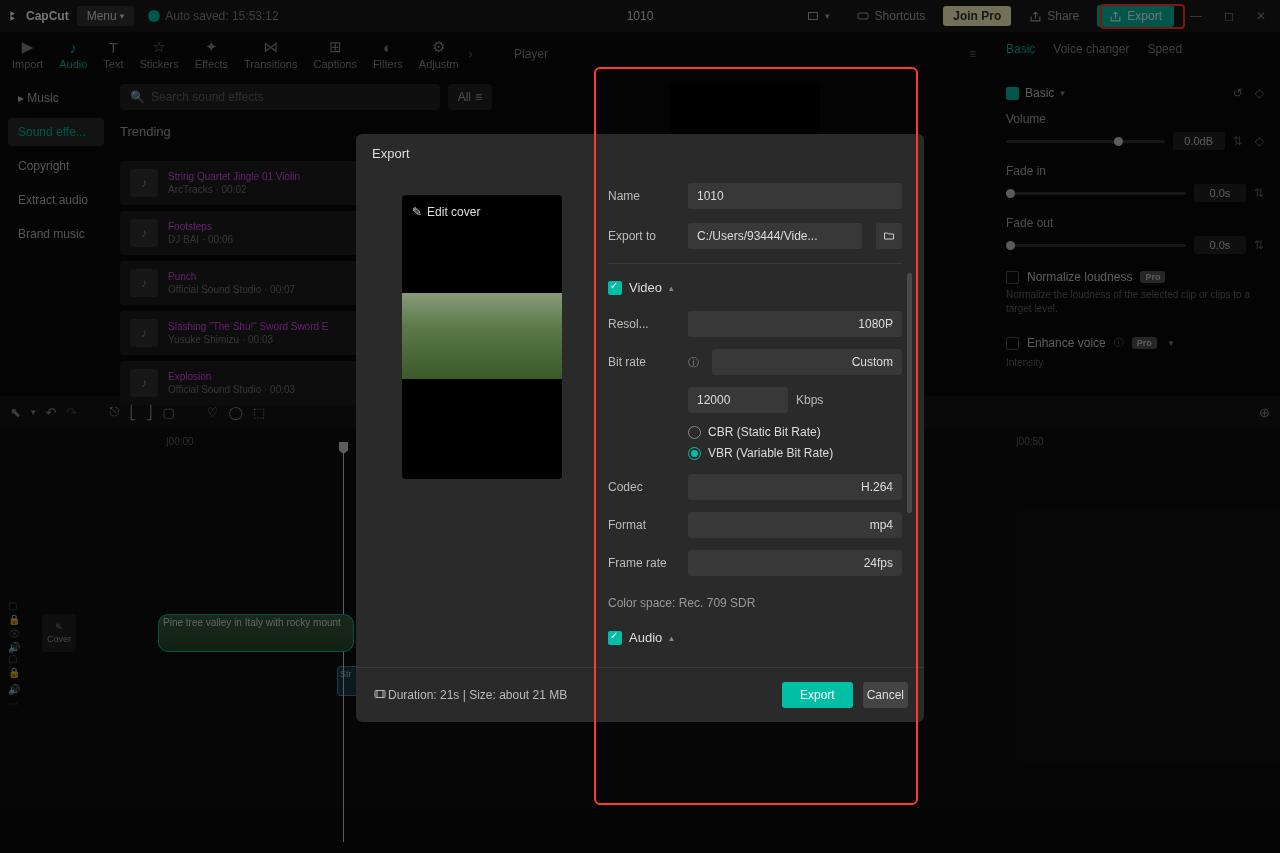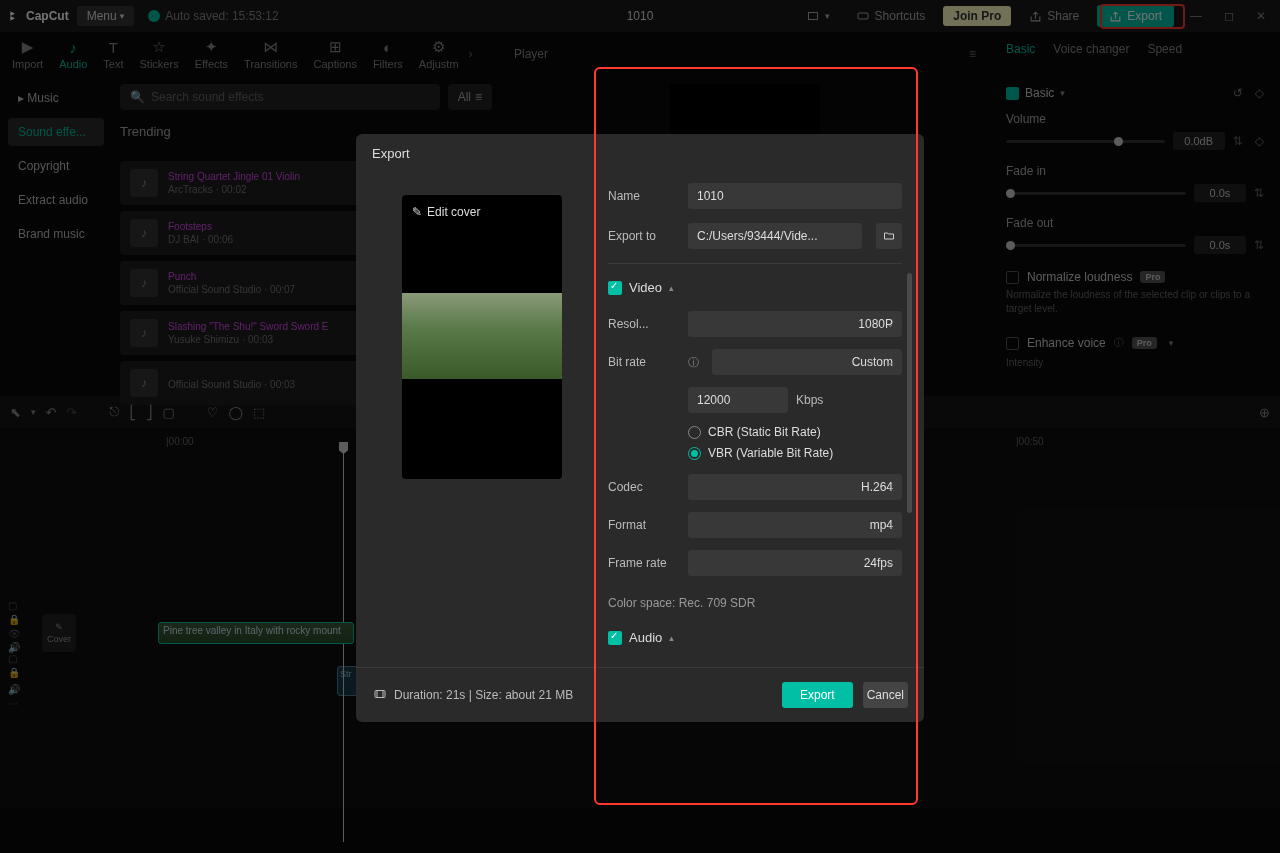--- a/index.html
+++ b/index.html
@@ -66,21 +66,21 @@
 .tlbar .sp{flex:1}
 .tc{font-size:11px;color:#888}
 
 .timeline{flex:1;background:#0f0f0f;padding:8px;height:380px}
 .ruler{height:18px;display:flex;color:#666;font-size:10px;padding-left:158px}
 .ruler span{width:170px}
 .track-area{position:relative;margin-top:8px}
 .track{height:42px;display:flex;align-items:center;gap:6px;margin-bottom:6px}
 .t-head{width:116px;display:flex;align-items:center;gap:6px;color:#666;font-size:11px;padding-left:6px}
 .cover-btn{width:34px;height:38px;background:#222;border-radius:4px;display:flex;flex-direction:column;align-items:center;justify-content:center;color:#999;font-size:9px;gap:2px}
-.clip{height:22px;border-radius:3px;background:linear-gradient(#3a5a3a,#2a4a2a);border:1px solid #00bfa5;position:relative;overflow:hidden}
+.clip{height:38px;border-radius:10px;background:linear-gradient(#3a5a3a,#2a4a2a);border:1px solid #00bfa5;position:relative;overflow:hidden}
 .clip-label{position:absolute;top:2px;left:4px;color:#cde;font-size:10px;white-space:nowrap}
 .audio-clip{height:30px;background:#1a3a4a;border:1px solid #4a7a9a;border-radius:3px;width:46px;font-size:9px;color:#9bc;padding:2px}
 .ctrls-col{width:22px;display:flex;flex-direction:column;gap:3px;color:#555;font-size:10px}
 .playhead{position:absolute;top:-20px;left:335px;width:1px;height:400px;background:#ccc}
 .playhead:before{content:'';position:absolute;top:0;left:-4px;width:9px;height:12px;background:#ccc;clip-path:polygon(0 0,100% 0,100% 70%,50% 100%,0 70%)}
 
 
 .dialog{position:absolute;top:134px;left:356px;width:568px;height:588px;background:#2a2a2a;border-radius:6px;z-index:10;display:flex;flex-direction:column}
 .dlg-title{padding:12px 16px;color:#ddd;font-size:13px}
 .dlg-body{flex:1;display:flex;padding:0 16px;gap:16px}
@@ -110,21 +110,21 @@
 .kbps-lbl{color:#bbb;font-size:12px}
 .radio-grp{padding-left:80px;margin-bottom:14px}
 .radio-row{display:flex;align-items:center;gap:7px;margin-bottom:7px}
 .radio{width:13px;height:13px;border:1px solid #888;border-radius:50%;position:relative}
 .radio.on{border-color:#00bfa5}
 .radio.on:after{content:'';position:absolute;inset:2px;background:#00bfa5;border-radius:50%}
 .radio-lbl{color:#ddd;font-size:12px}
 .color-space{color:#999;font-size:12px;margin:20px 0}
 .scroll-thumb{position:absolute;right:-4px;top:100px;width:5px;height:240px;background:#4a4a4a;border-radius:3px}
 .dlg-footer{padding:14px 16px;display:flex;align-items:center;border-top:1px solid #3a3a3a}
-.dur-info{color:#bbb;font-size:12px;display:flex;align-items:flex-start;gap:6px}
+.dur-info{color:#bbb;font-size:12px;display:flex;align-items:flex-start;}
 .dlg-actions{margin-left:auto;display:flex;gap:10px}
 .btn-export{background:#00bfa5;color:#fff;padding:6px 18px;border-radius:3px;font-size:12px}
 .btn-cancel{background:#444;color:#ddd;padding:6px 4px;border-radius:3px;font-size:12px}
 svg{display:block}
 </style>
 </head>
 <body>
 
 <div class="titlebar">
   <div class="logo">
@@ -272,20 +272,21 @@
         <div class="snd">
           <div class="snd-ico">♪</div>
           <div class="snd-txt">
             <div class="snd-title">Slashing "The Shu!" Sword Sword E</div>
             <div class="snd-meta">Yusuke Shimizu · 00:03</div>
           </div>
         </div>
         <div class="snd">
           <div class="snd-ico">♪</div>
           <div class="snd-txt">
+            <div class="snd-title">Explosion</div>
             <div class="snd-meta">Official Sound Studio · 00:03</div>
           </div>
         </div>
       </div>
   </div>
 
   <div class="player-col">
     <div class="player-frame"></div>
   </div>
 

